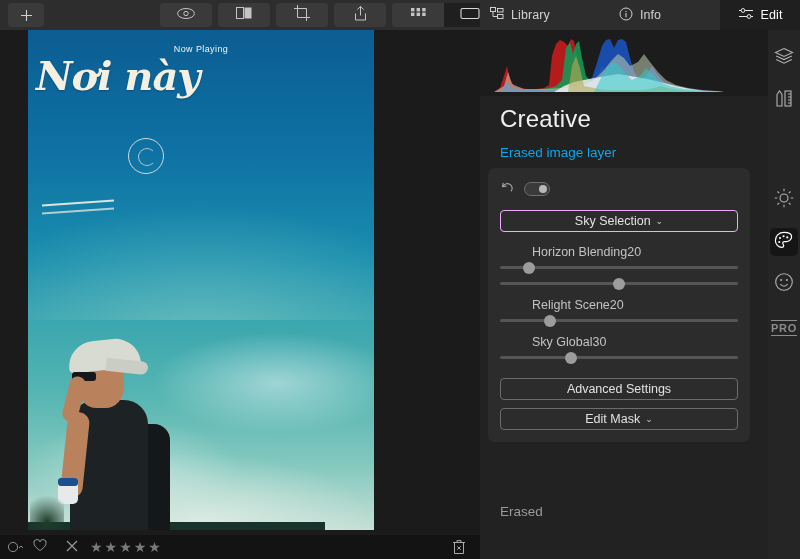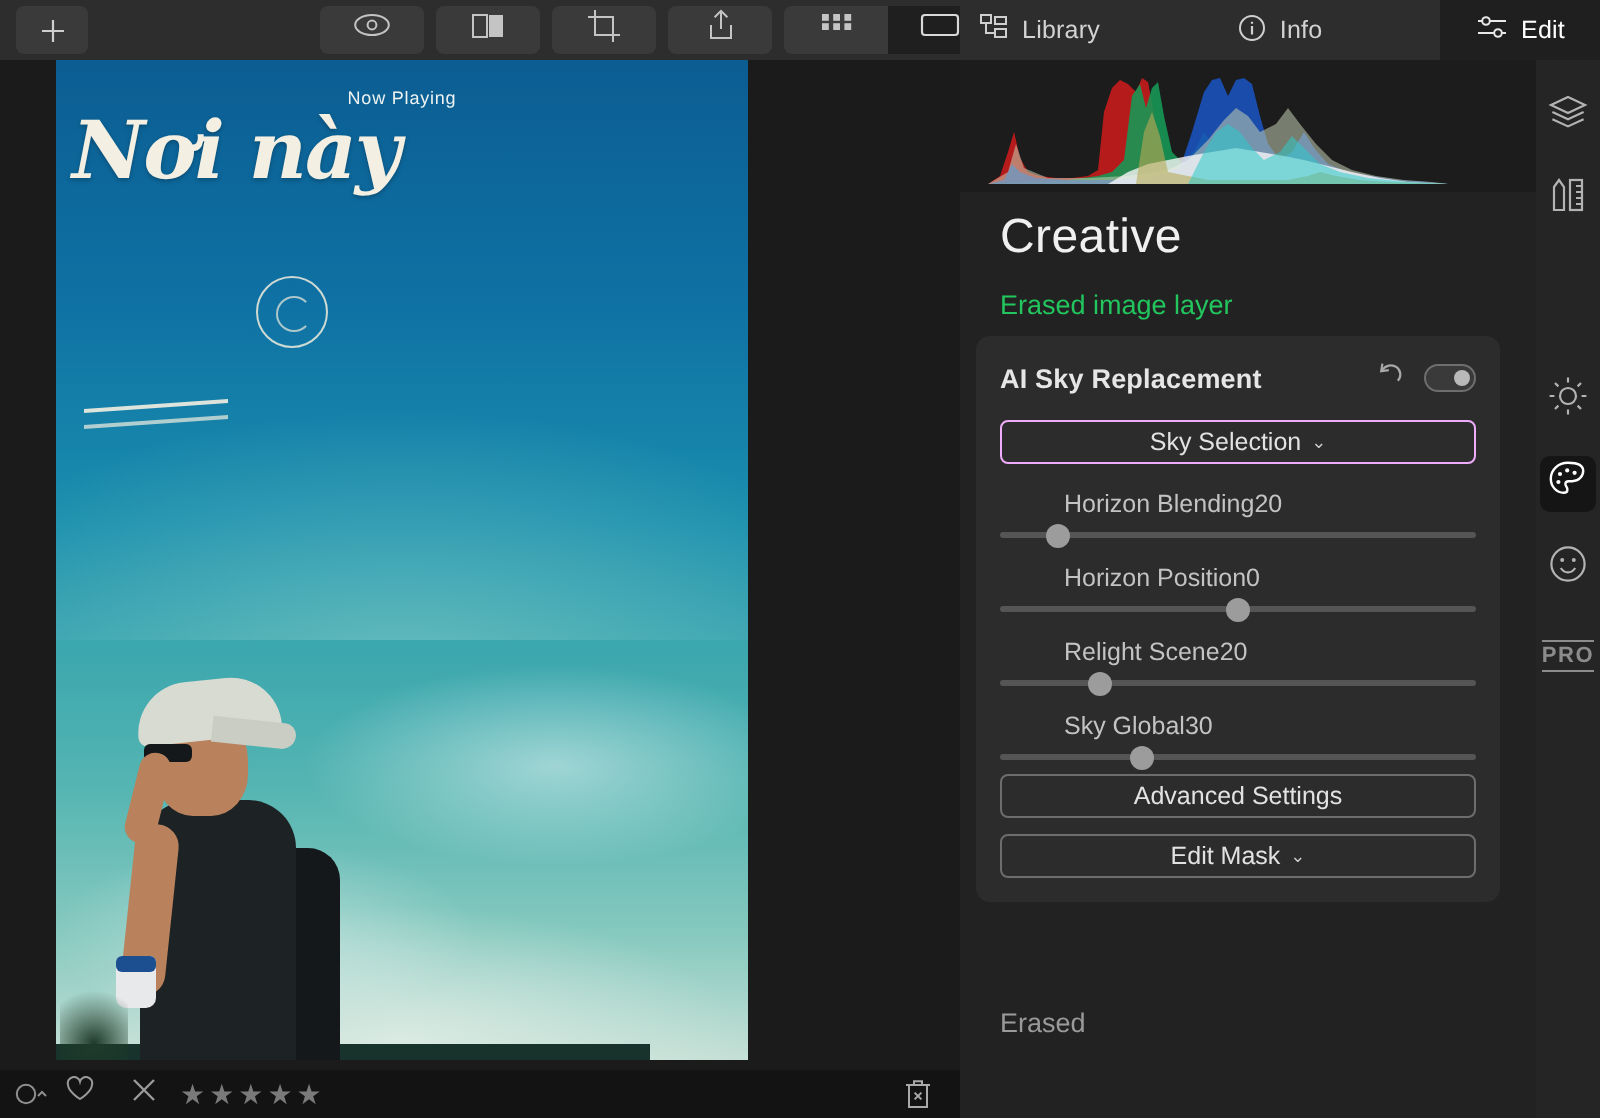--- a/index.html
+++ b/index.html
@@ -178,21 +178,21 @@
   .histogram {
     position:absolute; left:0; top:0; width:288px; height:66px;
     background:#1c1c1c;
   }
   .hist-svg { position:absolute; left:14px; top:6px; }
   .panel-title {
     position:absolute; left:20px; top:75px; font-size:24px; color:#f0f0f0;
     font-weight:normal; letter-spacing:.2px;
   }
   .panel-sub {
-    position:absolute; left:20px; top:115px; font-size:13.5px; color:#22c55e;
+    position:absolute; left:20px; top:115px; font-size:13.5px; color:#0ea5e9;
   }
 
   .module {
     position:absolute; left:8px; top:138px; width:262px;
     background:#2c2c2c; border-radius:7px; padding:12px 12px 12px 12px;
   }
   .mod-head { display:flex; align-items:center; justify-content:space-between; height:18px; }
   .mod-title { font-size:13.5px; font-weight:bold; color:#e6e6e6; letter-spacing:.1px; }
   .mod-actions { display:flex; align-items:center; gap:10px; }
   .toggle {
@@ -213,21 +213,21 @@
   .slider-label { font-size:12.5px; color:#c3c3c3; }
   .slider-value { font-size:12.5px; color:#c3c3c3; }
   .track {
     position:relative; margin-top:7px; height:3px; background:#555; border-radius:2px;
   }
   .knob {
     position:absolute; top:-4.5px; width:12px; height:12px; border-radius:50%;
     background:#9c9c9c; margin-left:-6px;
   }
   .mod-btn {
-    margin-top:7px; height:22px; border:1px solid #6d6d6d; border-radius:4px;
+    margin-top:19px; height:22px; border:1px solid #6d6d6d; border-radius:4px;
     display:flex; align-items:center; justify-content:center; gap:5px;
     font-size:12.5px; color:#e2e2e2;
   }
   .mod-btn.tight { margin-top:8px; }
   .chev { font-size:9px; color:#cfcfcf; }
 
   .list { position:absolute; left:0; top:462px; width:288px; }
   .list-item {
     height:39px; margin:0 20px; display:flex; align-items:center;
     font-size:13.5px; color:#9a9a9a; border-top:1px solid #323232;
@@ -436,21 +436,20 @@
           <path d="M100,56 L108,40 L114,30 L120,26 L126,30 L132,38 L138,44 L146,40 L152,32 L158,38 L166,46 L176,50 L190,53 L210,55 L230,56 Z" fill="#2fd4d4" opacity="0.55"></path>
         </g>
       </svg>
     </div>
 
     <div class="panel-title">Creative</div>
     <div class="panel-sub">Erased image layer</div>
 
     <div class="module">
       <div class="mod-head">
-        <div class="mod-title">AI Sky Replacement</div>
         <div class="mod-actions">
           <span>
             <svg width="14" height="13" viewBox="0 0 14 13">
                 <path d="M3 5.2C4.6 2.6 8 1.9 10.3 3.6c2.2 1.6 2.5 4.8.6 6.8" fill="none" stroke="#a8a8a8" stroke-width="1.1"></path>
                 <path d="M3.2 1.8L2.6 5.6l3.8-.5" fill="none" stroke="#a8a8a8" stroke-width="1.1"></path>
               </svg>
           </span>
           <div class="toggle"></div>
         </div>
       </div>
@@ -464,24 +463,20 @@
         <div class="slider-head">
           <span class="slider-label">Horizon Blending</span>
           <span class="slider-value">20</span>
         </div>
         <div class="track">
           <div class="knob" id="k0" style="left: 12%;"></div>
         </div>
       </div>
 
       <div class="slider-row">
-        <div class="slider-head">
-          <span class="slider-label">Horizon Position</span>
-          <span class="slider-value">0</span>
-        </div>
         <div class="track">
           <div class="knob" id="k1" style="left: 50%;"></div>
         </div>
       </div>
 
       <div class="slider-row">
         <div class="slider-head">
           <span class="slider-label">Relight Scene</span>
           <span class="slider-value">20</span>
         </div>

